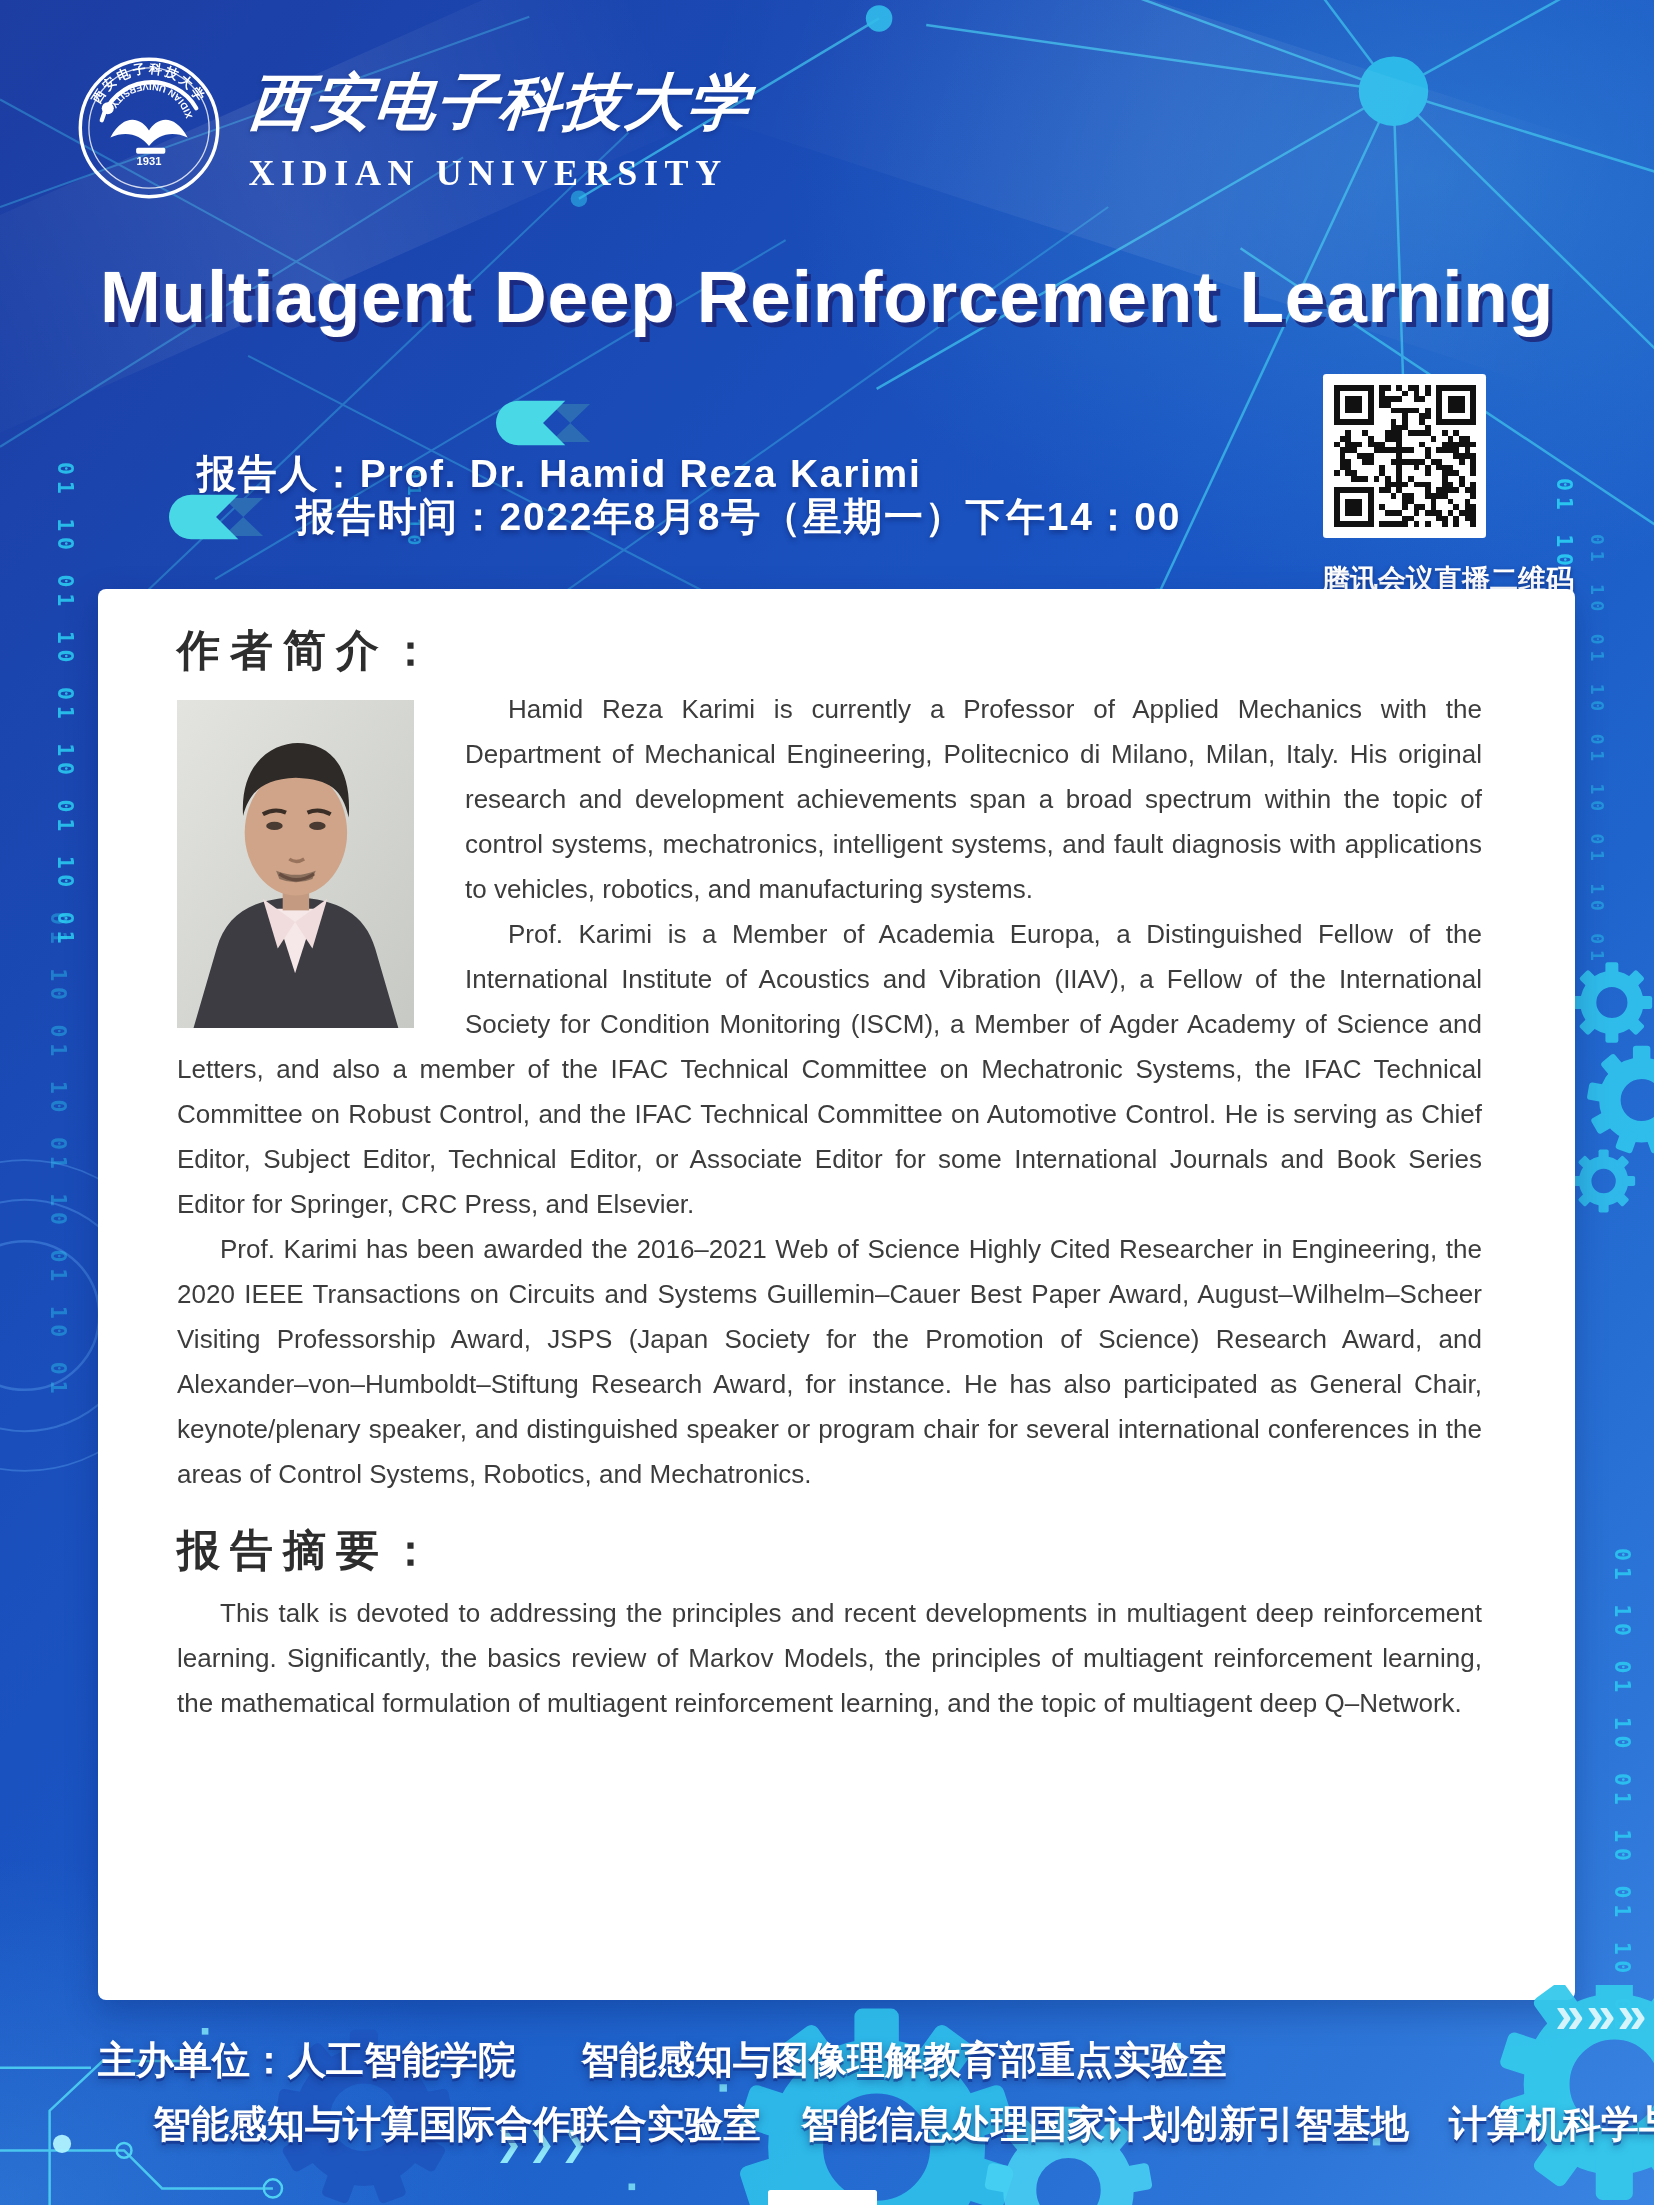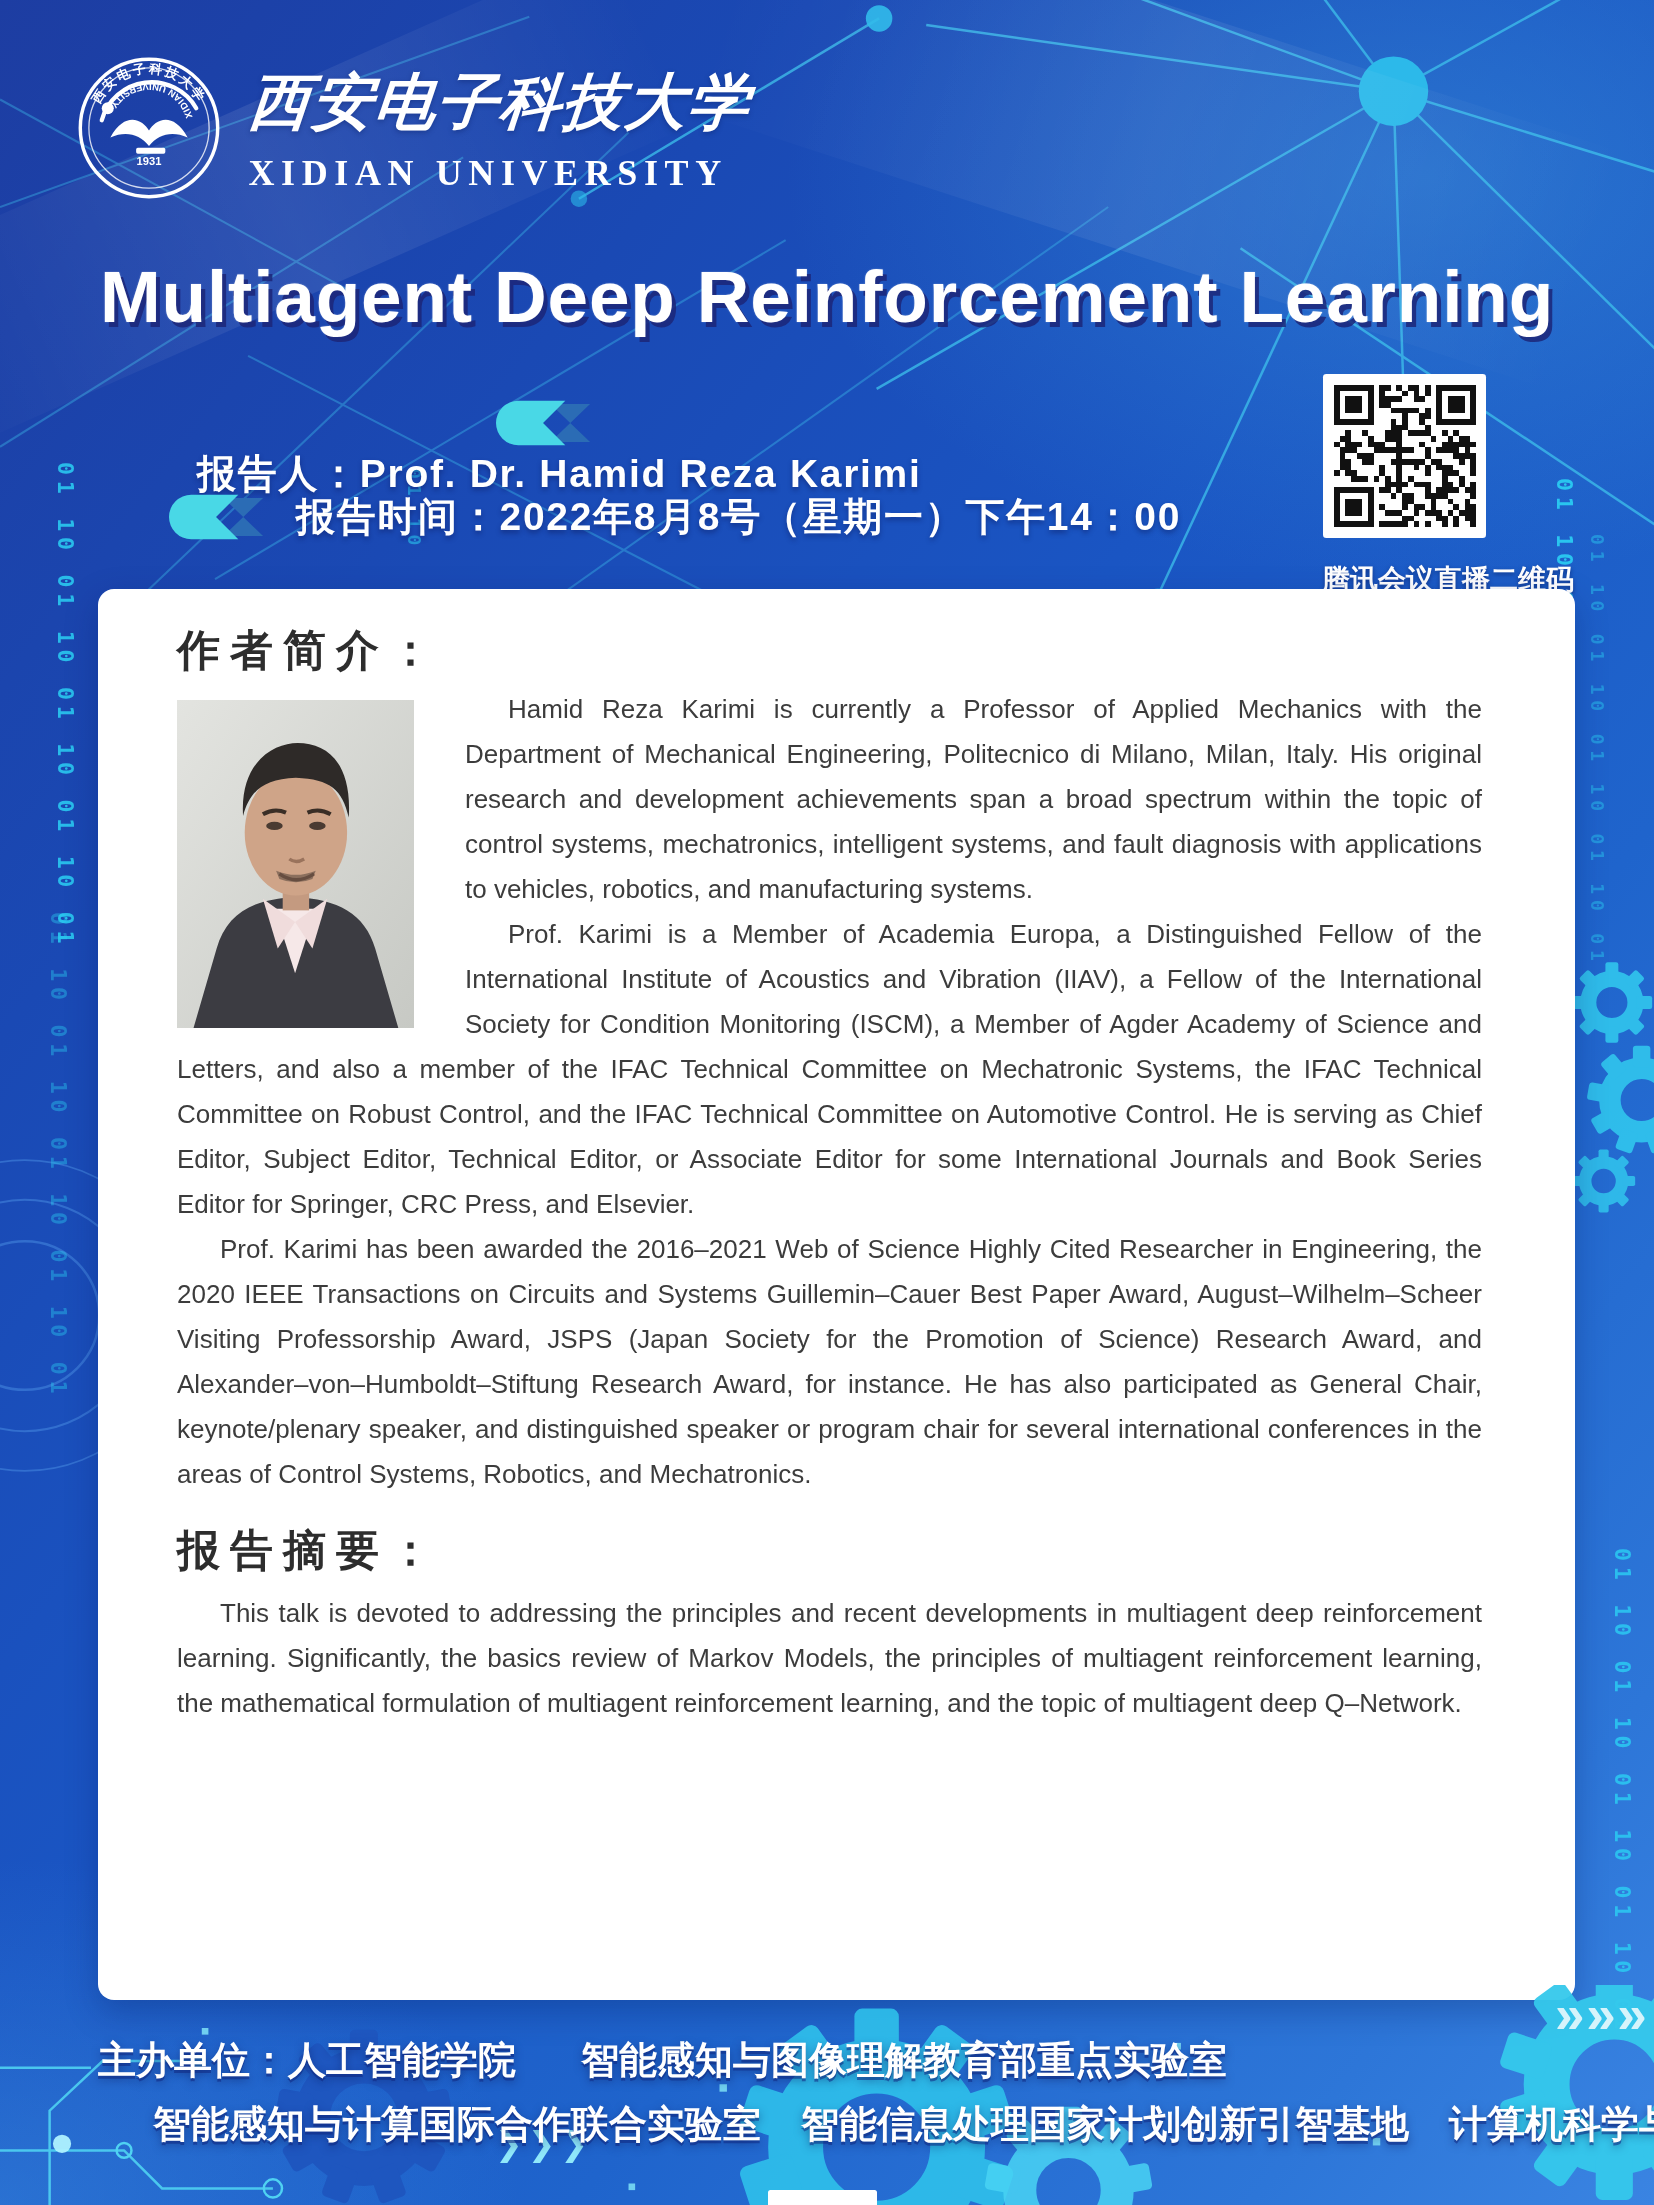--- a/index.html
+++ b/index.html
@@ -30,21 +30,21 @@
   .info-row .txt{margin-left:28px;font-size:39px;font-weight:bold;letter-spacing:1.7px;text-shadow:0 2.5px 5px rgba(10,25,90,.45);white-space:nowrap;}
   .row-speaker{top:399px;flex-direction:column;}
   .row-time{top:490px;}
   .chev-icon{width:99px;height:48px;flex:0 0 auto;}
 
   .qr-wrap{position:absolute;left:1322px;top:374px;width:165px;text-align:center;}
   .qr-box{width:142px;height:142px;background:#fff;padding:10.8px;border-radius:3.3px;margin:0 auto;}
   .qr-caption{margin-top:23px;color:#fff;font-size:28px;font-weight:bold;white-space:nowrap;text-shadow:0 1.7px 4.1px rgba(10,25,90,.6);font-family:Liberation Serif, serif;}
 
   
-  .card{position:absolute;left:98px;top:589px;width:1477px;height:1411px;background:#ffffff;border-radius:16px;
+  .card{position:absolute;left:98px;top:589px;width:1477px;height:1411px;background:#ffffff;border-radius:8px;
     box-shadow:0 11.6px 33px rgba(0,20,90,.28);box-sizing:border-box;padding:33px 93px 33px 79px;}
   .sec-heading{font-size:43px;font-weight:bold;color:#2d2d2d;letter-spacing:10px;}
   .bio-photo{float:left;width:237px;height:328px;margin:13.2px 51px 11.6px 0;}
   .bio p, .abs p{margin:0;font-size:26px;line-height:45px;color:#3c3c3c;text-align:justify;text-indent:43px;}
   .abs-heading{margin-top:25px;}
   .abs p{margin-top:11.6px;}
   .bio{margin-top:6.6px;}
 
   
   .footer{position:absolute;left:98px;top:2035px;width:1514px;color:#fff;font-weight:bold;}

